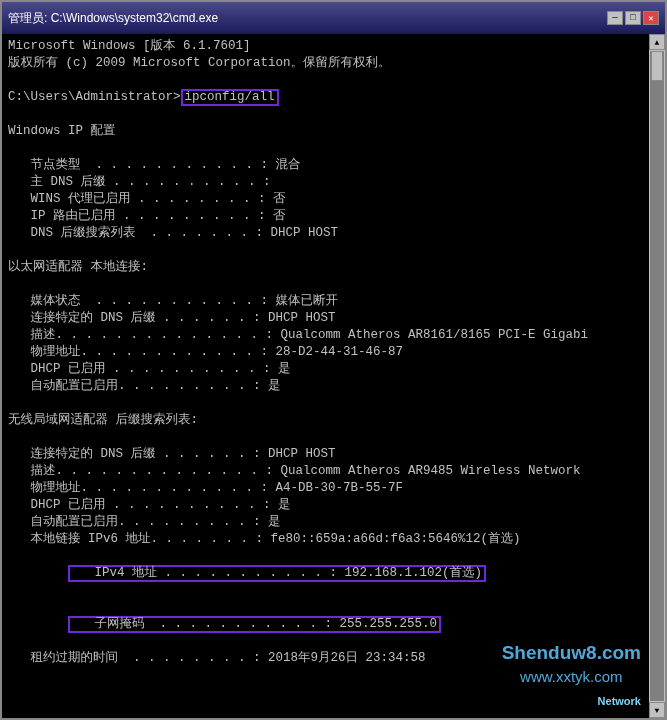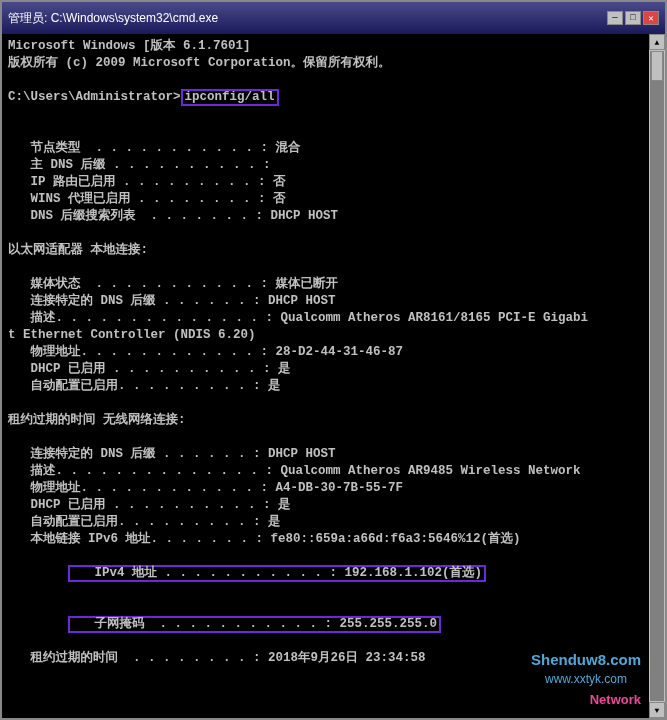--- a/index.html
+++ b/index.html
@@ -59,21 +59,20 @@
       overflow: hidden;
       padding: 4px 6px;
       font-size: 12.5px;
       line-height: 1.45;
       position: relative;
     }
     .line {
       min-height: 17px;
       line-height: 17px;
       white-space: pre;
-      font-weight: bold;
     }
     .red-box {
       border: 2px solid #6d28d9;
       display: inline-block;
       line-height: 1;
       padding: 0 2px;
     }
     .scrollbar {
       width: 16px;
       background: #c0c0c0;
@@ -124,59 +123,59 @@
     </div>
   </div>
   <div class="console-wrapper">
     <div class="console">
 
       <div class="line">Microsoft Windows [版本 6.1.7601]</div>
       <div class="line">版权所有 (c) 2009 Microsoft Corporation。保留所有权利。</div>
       <div class="line">&nbsp;</div>
       <div class="line">C:\Users\Administrator&gt;<span class="red-box">ipconfig/all</span></div>
       <div class="line">&nbsp;</div>
+      <div class="line">Windows IP 配置</div>
       <div class="line">&nbsp;</div>
       <div class="line">   节点类型  . . . . . . . . . . . : 混合</div>
       <div class="line">   主 DNS 后缀 . . . . . . . . . . :</div>
+      <div class="line">   WINS 代理已启用 . . . . . . . . : 否</div>
       <div class="line">   IP 路由已启用 . . . . . . . . . : 否</div>
-      <div class="line">   WINS 代理已启用 . . . . . . . . : 否</div>
       <div class="line">   DNS 后缀搜索列表  . . . . . . . : DHCP HOST</div>
       <div class="line">&nbsp;</div>
       <div class="line">以太网适配器 本地连接:</div>
       <div class="line">&nbsp;</div>
       <div class="line">   媒体状态  . . . . . . . . . . . : 媒体已断开</div>
       <div class="line">   连接特定的 DNS 后缀 . . . . . . : DHCP HOST</div>
       <div class="line">   描述. . . . . . . . . . . . . . : Qualcomm Atheros AR8161/8165 PCI-E Gigabi</div>
-      <div class="line">t Ethernet Controller (NDIS 6.20)</div>
       <div class="line">   物理地址. . . . . . . . . . . . : 28-D2-44-31-46-87</div>
       <div class="line">   DHCP 已启用 . . . . . . . . . . : 是</div>
       <div class="line">   自动配置已启用. . . . . . . . . : 是</div>
       <div class="line">&nbsp;</div>
-      <div class="line">租约过期的时间 无线网络连接:</div>
+      <div class="line">无线局域网适配器 后缀搜索列表:</div>
       <div class="line">&nbsp;</div>
       <div class="line">   连接特定的 DNS 后缀 . . . . . . : DHCP HOST</div>
       <div class="line">   描述. . . . . . . . . . . . . . : Qualcomm Atheros AR9485 Wireless Network</div>
       <div class="line">   物理地址. . . . . . . . . . . . : A4-DB-30-7B-55-7F</div>
       <div class="line">   DHCP 已启用 . . . . . . . . . . : 是</div>
       <div class="line">   自动配置已启用. . . . . . . . . : 是</div>
       <div class="line">   本地链接 IPv6 地址. . . . . . . : fe80::659a:a66d:f6a3:5646%12(首选)</div>
       <div class="line" style="position:relative;">
         <span class="red-box">   IPv4 地址 . . . . . . . . . . . : 192.168.1.102(首选)</span>
       </div>
       <div class="line">
         <span class="red-box">   子网掩码  . . . . . . . . . . . : 255.255.255.0</span>
       </div>
       <div class="line">   租约过期的时间  . . . . . . . . : 2018年9月26日 23:34:58</div>
 
       <div style="position:absolute; bottom:30px; right:8px; text-align:center;">
-        <div style="color:#4fa8d8; font-size:15px; font-family:Arial,sans-serif; font-weight:bold; text-shadow:1px 1px 2px #000;">Shenduw8.com</div>
-        <div style="color:#4fa8d8; font-size:12px; font-family:Arial,sans-serif; text-shadow:1px 1px 2px #000;">www.xxtyk.com</div>
+        <div style="color:#4fa8d8; font-size:19px; font-family:Arial,sans-serif; font-weight:bold; text-shadow:1px 1px 2px #000;">Shenduw8.com</div>
+        <div style="color:#4fa8d8; font-size:15px; font-family:Arial,sans-serif; text-shadow:1px 1px 2px #000;">www.xxtyk.com</div>
       </div>
 
-      <div style="position:absolute; bottom:8px; right:8px; color:#ec4899; font-size:13px; font-family:Arial,sans-serif; font-weight:bold;">Network</div>
+      <div style="position:absolute; bottom:8px; right:8px; color:#7dd3fc; font-size:11px; font-family:Arial,sans-serif; font-weight:bold;">Network</div>
     </div>
     <div class="scrollbar">
       <div class="scroll-btn">▲</div>
       <div class="scroll-track">
         <div class="scroll-thumb"></div>
       </div>
       <div class="scroll-btn">▼</div>
     </div>
   </div>
 </div>

